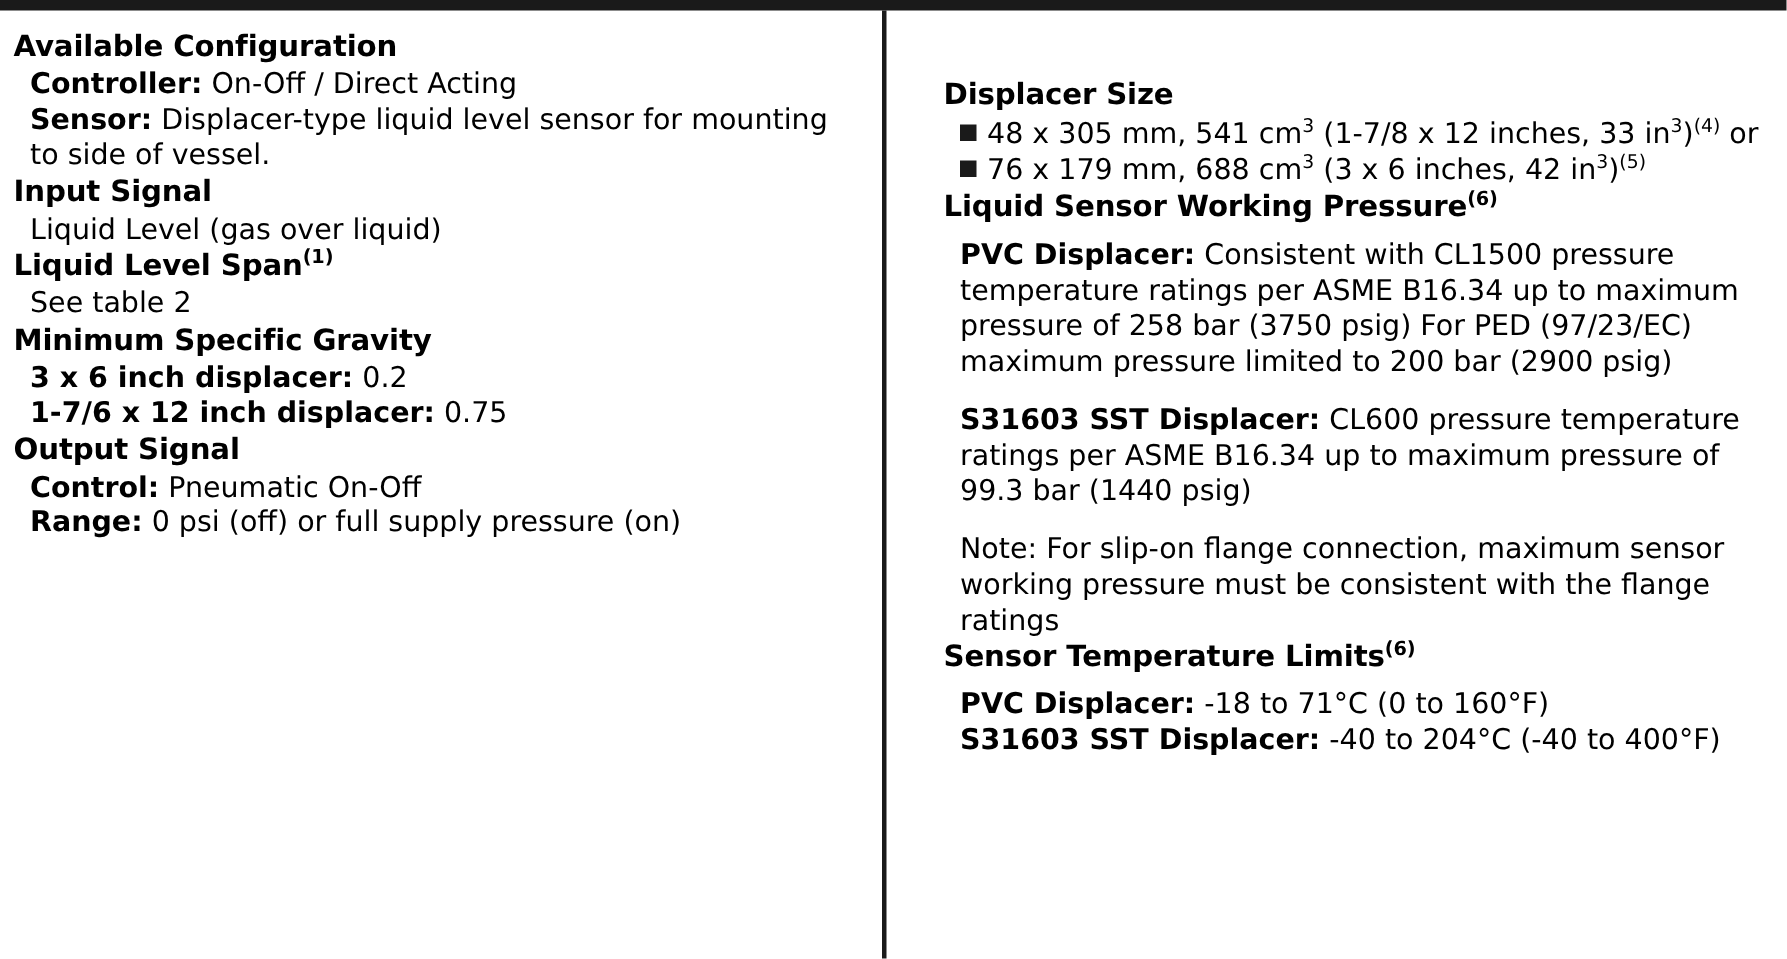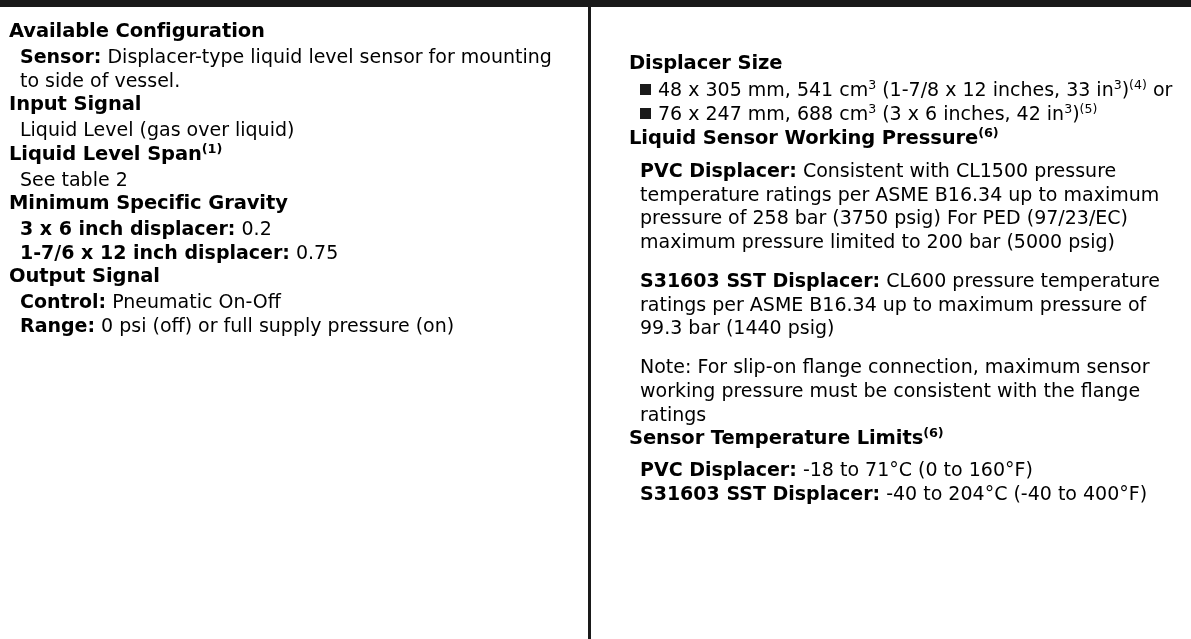--- a/index.html
+++ b/index.html
@@ -118,20 +118,21 @@
 <div class="page">
 
   <div class="top-rule"></div>
 
   <div class="columns">
 
     <div class="col col-left">
 
       <h2 class="sec">Available Configuration</h2>
       <div class="body tight">
+        <div><b class="lbl">Controller:</b><span> On-Off / Direct Acting</span></div>
         <div><b class="lbl">Sensor:</b><span> Displacer-type liquid level sensor for mounting to side of vessel.</span></div>
       </div>
 
       <h2 class="sec sec-gap">Input Signal</h2>
       <div class="body tight">
         <div>Liquid Level (gas over liquid)</div>
       </div>
 
       <h2 class="sec sec-gap"><span>Liquid Level Span</span><sup>(1)</sup></h2>
       <div class="body tight">
@@ -151,26 +152,26 @@
       </div>
 
     </div>
 
     <div class="divider"></div>
 
     <div class="col col-right">
 
       <h2 class="sec">Displacer Size</h2>
       <div class="disp-size">
-        <span class="bullet"></span><span>48 x 305 mm, 541 cm</span><sup>3</sup><span> (1-7/8 x 12 inches, 33 in</span><sup>3</sup><span>)</span><sup>(4)</sup><span> or </span><span class="bullet"></span><span>76 x 247 mm, 688 cm</span><sup>3</sup><span> (3 x 6 inches, 42 in</span><sup>3</sup><span>)</span><sup>(5)</sup>
+        <span class="bullet"></span><span>48 x 305 mm, 541 cm</span><sup>3</sup><span> (1-7/8 x 12 inches, 33 in</span><sup>3</sup><span>)</span><sup>(4)</sup><span> or </span><span class="bullet"></span><span>76 x 179 mm, 688 cm</span><sup>3</sup><span> (3 x 6 inches, 42 in</span><sup>3</sup><span>)</span><sup>(5)</sup>
       </div>
 
       <h2 class="sec sec-gap"><span>Liquid Sensor Working Pressure</span><sup>(6)</sup></h2>
 
-      <div class="para" style="margin-top:10px"><b class="lbl">PVC Displacer:</b><span> Consistent with CL1500 pressure temperature ratings per ASME B16.34 up to maximum pressure of 258 bar (3750 psig) For PED (97/23/EC) maximum pressure limited to 200 bar (5000 psig)</span></div>
+      <div class="para" style="margin-top:10px"><b class="lbl">PVC Displacer:</b><span> Consistent with CL1500 pressure temperature ratings per ASME B16.34 up to maximum pressure of 258 bar (3750 psig) For PED (97/23/EC) maximum pressure limited to 200 bar (2900 psig)</span></div>
 
       <div class="para"><b class="lbl">S31603 SST Displacer:</b><span> CL600 pressure temperature ratings per ASME B16.34 up to maximum pressure of 99.3 bar (1440 psig)</span></div>
 
       <div class="para"><span>Note: For slip-on flange connection, maximum sensor working pressure must be consistent with the flange ratings</span></div>
 
       <h2 class="sec sec-gap"><span>Sensor Temperature Limits</span><sup>(6)</sup></h2>
       <div class="body tight" style="margin-top:9px">
         <div><b class="lbl">PVC Displacer:</b><span class="deg"> -18 to 71°C (0 to 160°F)</span></div>
         <div><b class="lbl">S31603 SST Displacer:</b><span class="deg"> -40 to 204°C (-40 to 400°F)</span></div>
       </div>

